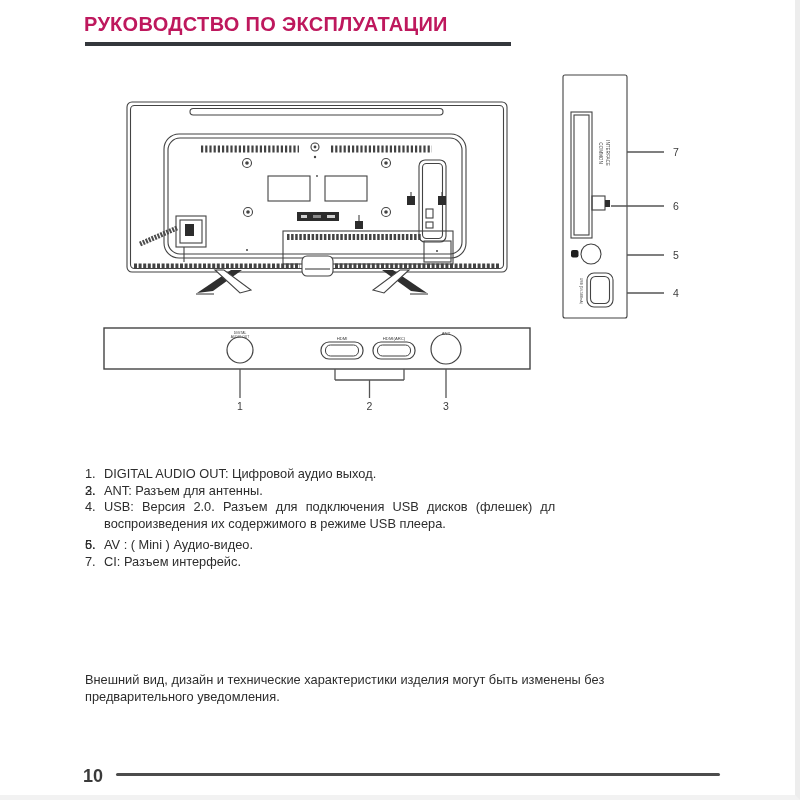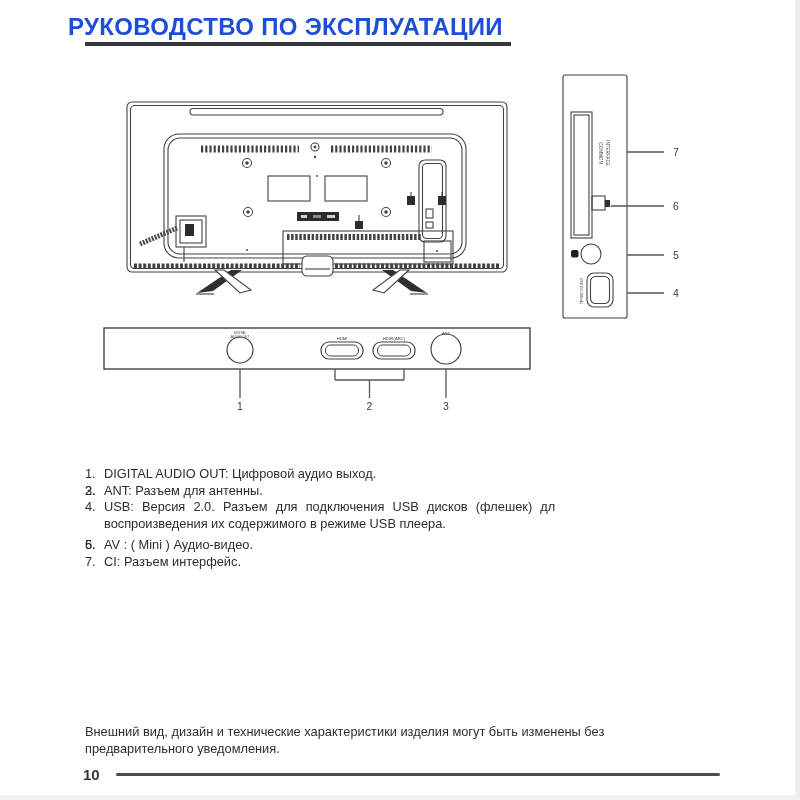--- a/index.html
+++ b/index.html
@@ -1,32 +1,32 @@
 <!DOCTYPE html>
 <html><head>
 <meta charset="utf-8">
 <style>
   *{margin:0;padding:0;box-sizing:border-box}
   html,body{width:800px;height:800px}
   body{background:#fff;font-family:"Liberation Sans",sans-serif;position:relative;overflow:hidden}
   .page{position:absolute;inset:0;background:#fff;border-right:5px solid #ededed;border-bottom:5px solid #f2f2f2}
-  .title{position:absolute;left:68px;top:13px;font-size:24px;font-weight:bold;color:#1d4ed8;letter-spacing:.3px;white-space:nowrap}
+  .title{position:absolute;left:84px;top:13px;font-size:20px;font-weight:bold;color:#be185d;letter-spacing:.3px;white-space:nowrap}
   .title-underline{position:absolute;left:85px;top:42px;width:426px;height:4px;background:#34373c}
   .diagram-svg{position:absolute;left:0;top:0}
   .diagram-svg text{font-family:"Liberation Sans",sans-serif;fill:#3c3c3c}
   .port-list{position:absolute;left:85px;top:466px;width:636px;font-size:12.8px;color:#2d2d2d}
   .pl-item{position:relative;padding-left:19px;line-height:16.6px;white-space:nowrap}
   .pl-item .pl-num{position:absolute;left:0;top:0}
   .pl-wrap{white-space:normal}
   .justify-line{word-spacing:4.6px;display:block}
   .cont-line{display:block}
   .gap-top{margin-top:5px}
-  .footer-note{position:absolute;left:85px;top:724px;width:640px;font-size:12.8px;line-height:16.5px;color:#2d2d2d}
+  .footer-note{position:absolute;left:85px;top:672px;width:640px;font-size:12.8px;line-height:16.5px;color:#2d2d2d}
   .footer-note span{display:block;white-space:nowrap}
-  .page-num{position:absolute;left:83px;top:766px;font-size:15px;font-weight:bold;color:#3a3a3a}
+  .page-num{position:absolute;left:83px;top:766px;font-size:18px;font-weight:bold;color:#3a3a3a}
   .page-line{position:absolute;left:116px;top:773px;width:604px;height:3px;background:#4c4c4c;border-radius:2px}
 </style>
 </head>
 <body>
 
 <div class="page">
 
   <div class="title">РУКОВОДСТВО ПО ЭКСПЛУАТАЦИИ</div>
   <div class="title-underline"></div>
 

